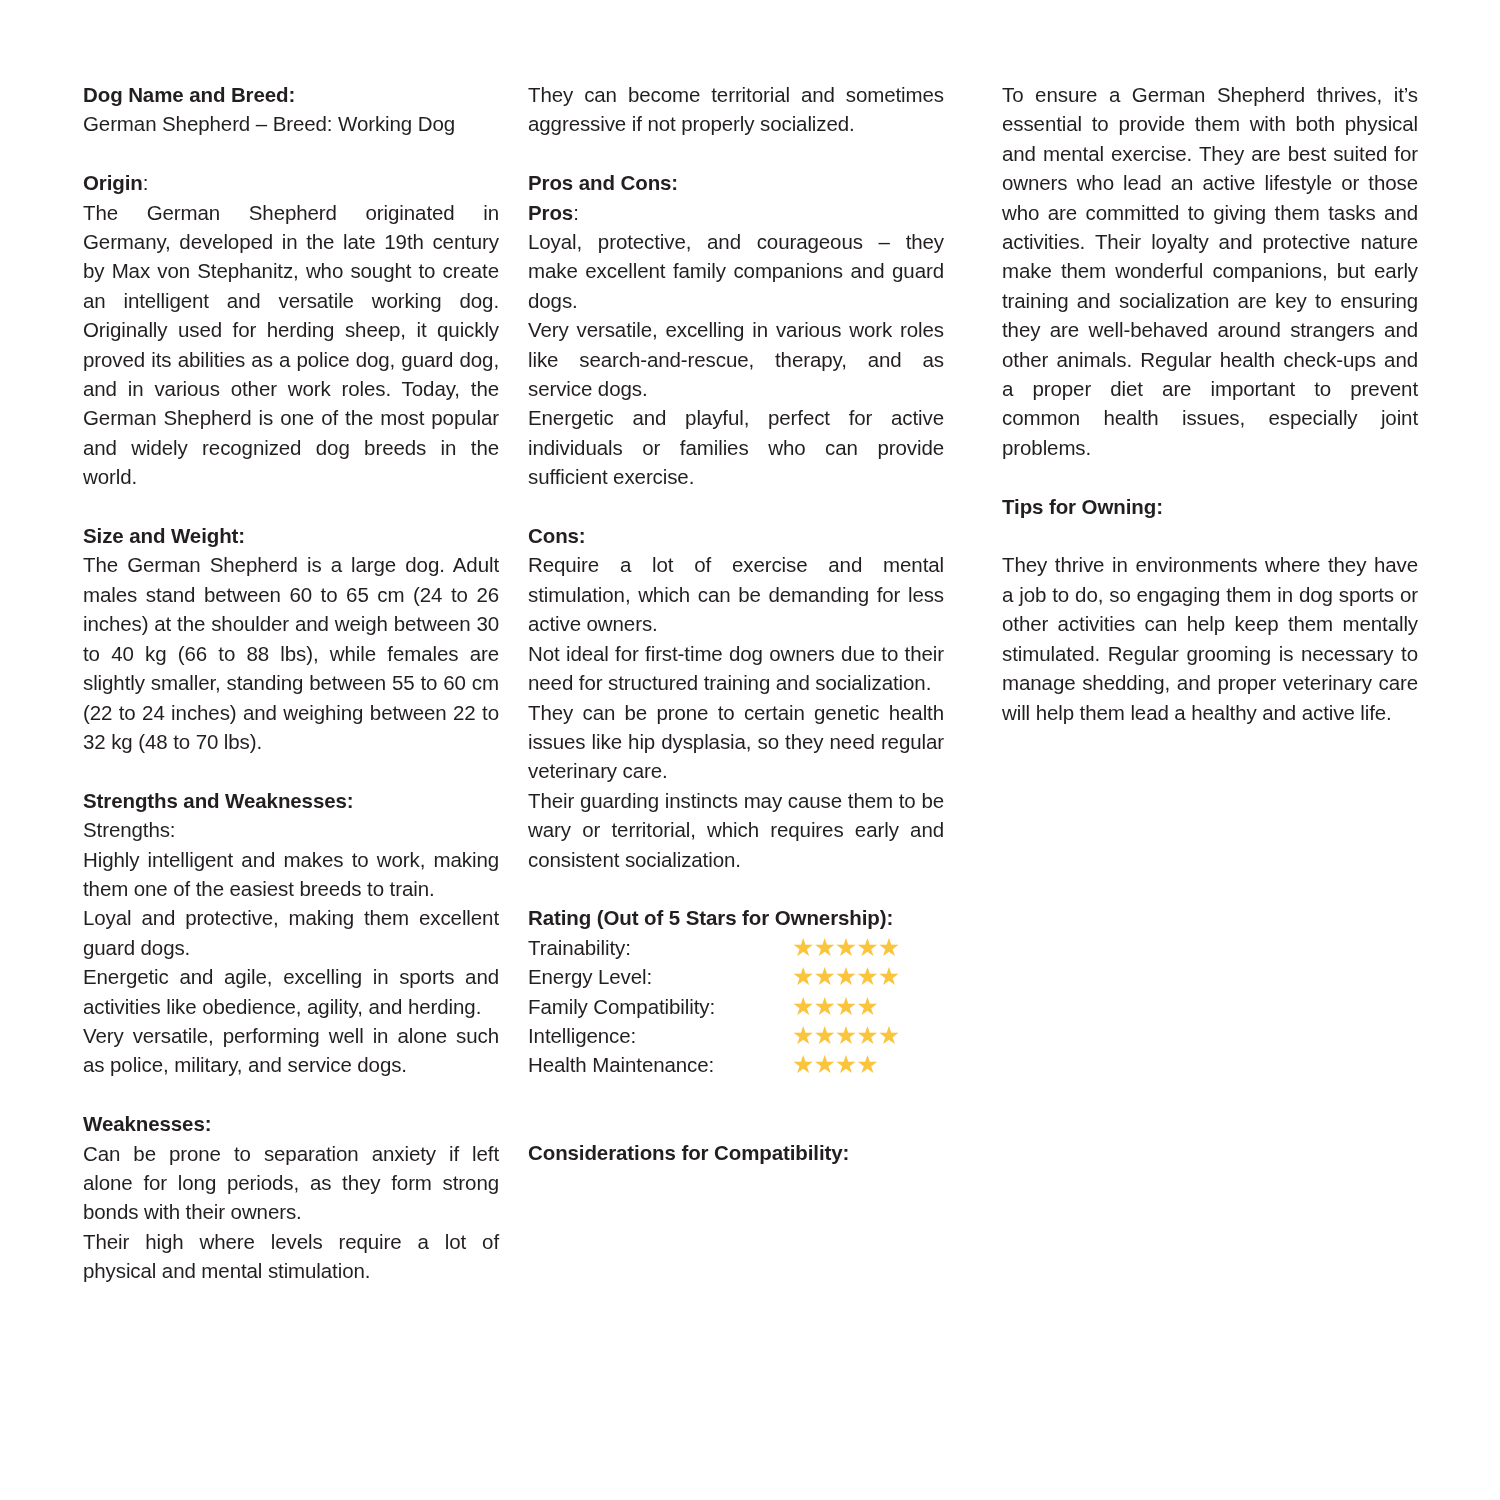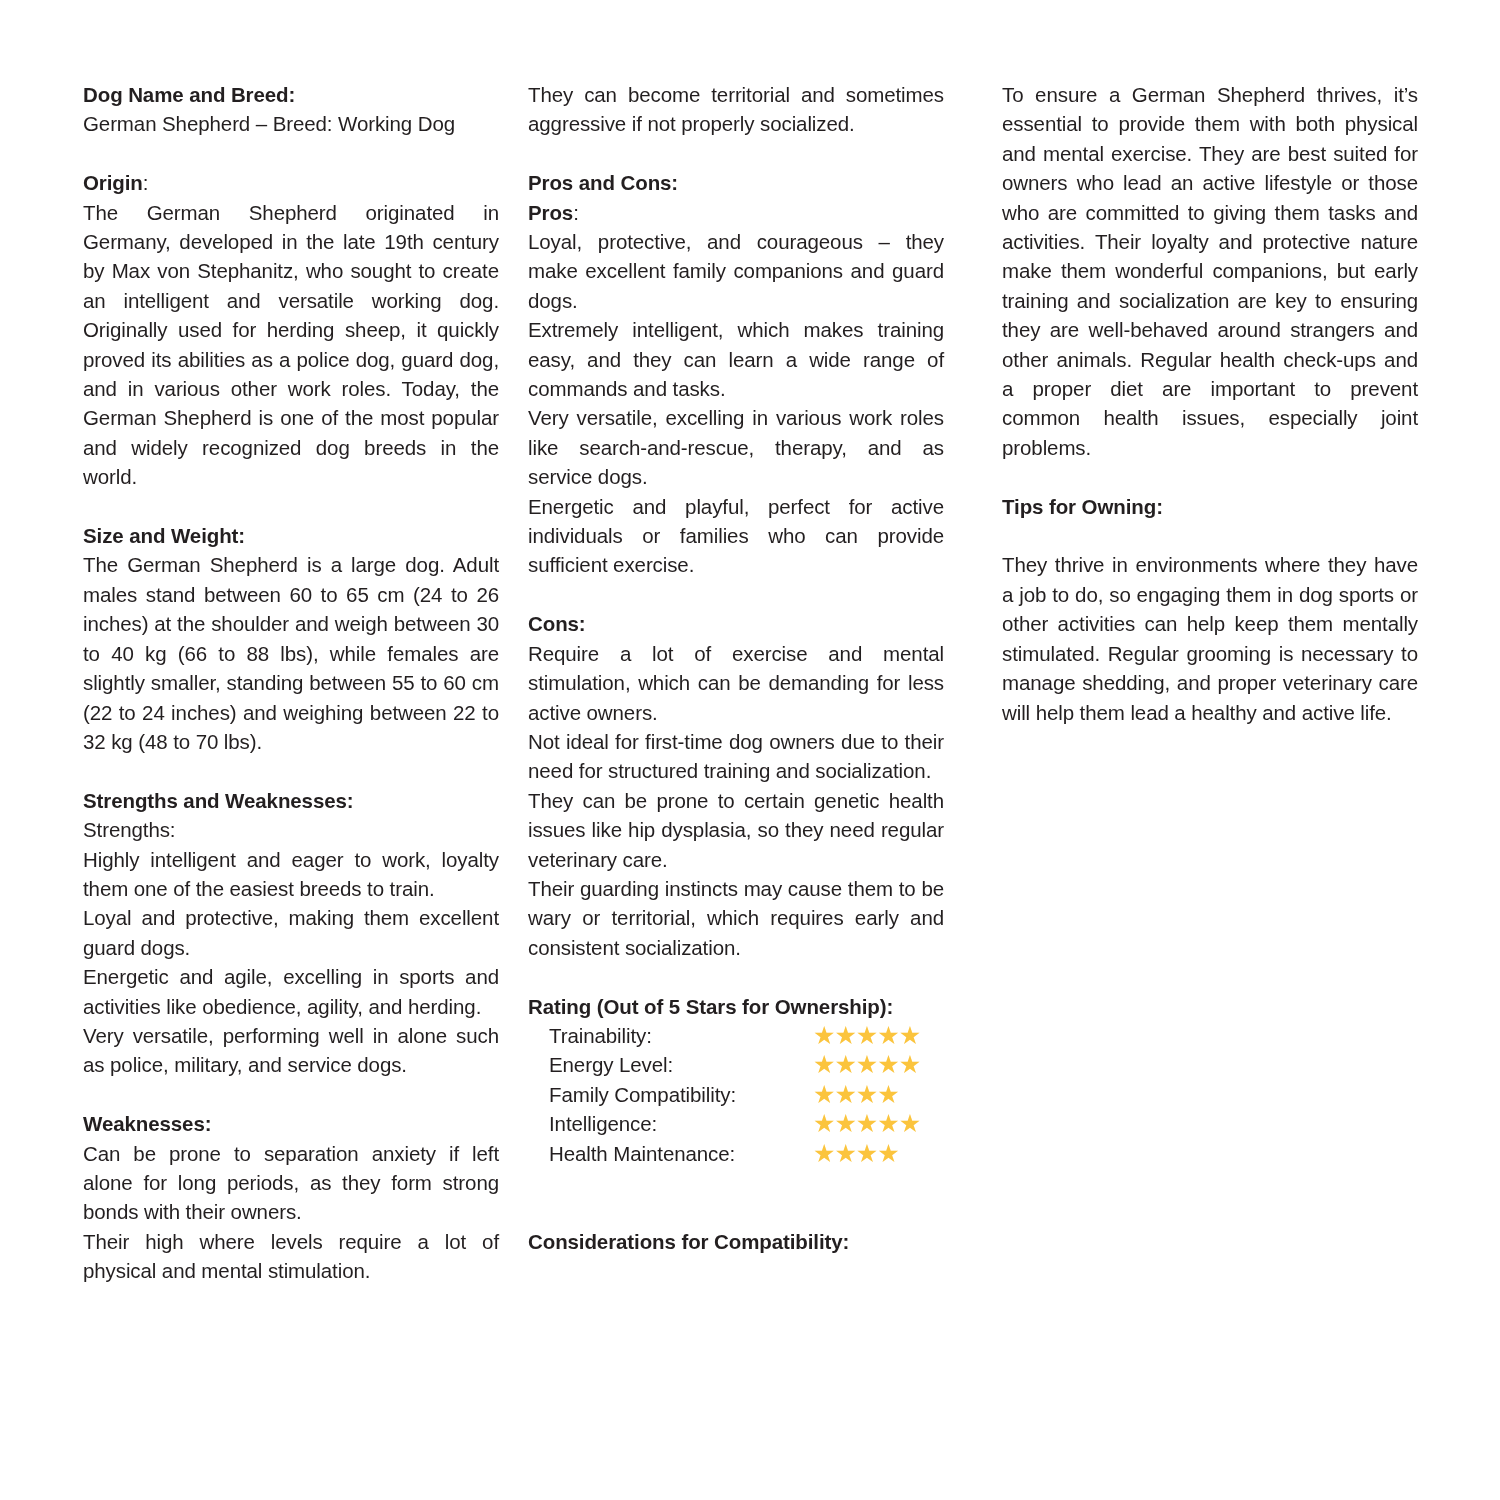--- a/index.html
+++ b/index.html
@@ -43,21 +43,20 @@
     text-align: justify;
     text-align-last: left;
     hyphens: manual;
   }
   .gap { height: 29.4px; }
 
   .rating-row {
     display: flex;
     align-items: flex-start;
     height: 29.4px;
-    margin-left: 21px;
   }
   .rating-label {
     width: 264px;
     flex: 0 0 264px;
   }
   .stars {
     display: flex;
     gap: 0px;
     color: #fbc43d;
     font-size: 25px;
@@ -78,39 +77,38 @@
     <div class="h"><span>Origin</span><span class="colon">:</span></div>
     <div class="p">The German Shepherd originated in Germany, developed in the late 19th century by Max von Stephanitz, who sought to create an intelligent and versa­tile working dog. Originally used for herding sheep, it quickly proved its abilities as a police dog, guard dog, and in various other work roles. Today, the German Shepherd is one of the most popular and widely recognized dog breeds in the world.</div>
     <div class="gap"></div>
 
     <div class="h">Size and Weight:</div>
     <div class="p">The German Shepherd is a large dog. Adult males stand between 60 to 65 cm (24 to 26 inches) at the shoulder and weigh between 30 to 40 kg (66 to 88 lbs), while females are slightly smaller, standing between 55 to 60 cm (22 to 24 inches) and weighing between 22 to 32 kg (48 to 70 lbs).</div>
     <div class="gap"></div>
 
     <div class="h">Strengths and Weaknesses:</div>
     <div class="p">Strengths:</div>
-    <div class="p">Highly intelligent and eager to work, loyalty them one of the easiest breeds to train.</div>
+    <div class="p">Highly intelligent and makes to work, making them one of the easiest breeds to train.</div>
     <div class="p">Loyal and protective, making them excellent guard dogs.</div>
     <div class="p">Energetic and agile, excelling in sports and activities like obedience, agility, and herding.</div>
     <div class="p">Very versatile, performing well in alone such as police, military, and service dogs.</div>
     <div class="gap"></div>
 
     <div class="h">Weaknesses:</div>
     <div class="p">Can be prone to separation anxiety if left alone for long periods, as they form strong bonds with their owners.</div>
     <div class="p">Their high where levels require a lot of physical and mental stimulation.</div>
   </div>
 
   <div class="col col2">
     <div class="p">They can become territorial and some­times aggressive if not properly socia­lized.</div>
     <div class="gap"></div>
 
     <div class="h">Pros and Cons:</div>
     <div class="h"><span>Pros</span><span class="colon">:</span></div>
     <div class="p">Loyal, protective, and courageous – they make excellent family companions and guard dogs.</div>
-    <div class="p">Extremely intelligent, which makes training easy, and they can learn a wide range of commands and tasks.</div>
     <div class="p">Very versatile, excelling in various work roles like search-and-rescue, therapy, and as service dogs.</div>
     <div class="p">Energetic and playful, perfect for active individuals or families who can provide sufficient exercise.</div>
     <div class="gap"></div>
 
     <div class="h">Cons:</div>
     <div class="p">Require a lot of exercise and mental stimulation, which can be demanding for less active owners.</div>
     <div class="p">Not ideal for first-time dog owners due to their need for structured training and socialization.</div>
     <div class="p">They can be prone to certain genetic health issues like hip dysplasia, so they need regular veterinary care.</div>
     <div class="p">Their guarding instincts may cause them to be wary or territorial, which requires early and consistent socialization.</div>
     <div class="gap"></div>

